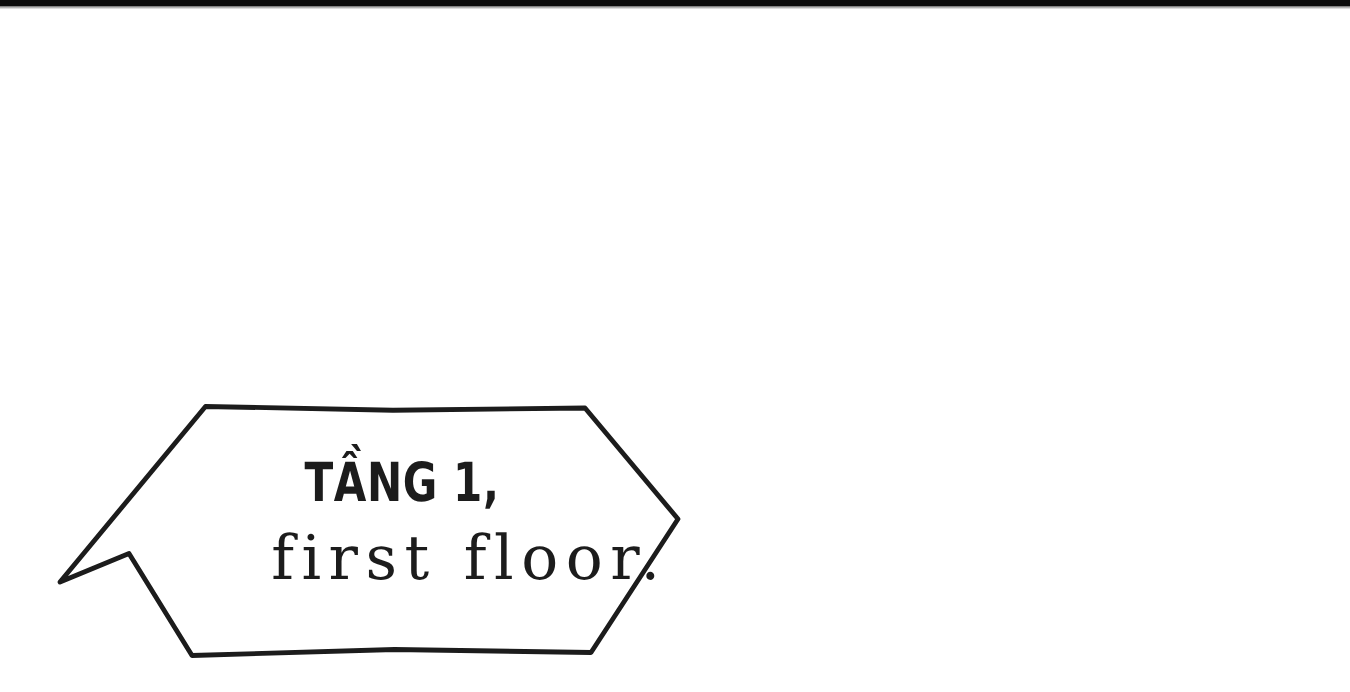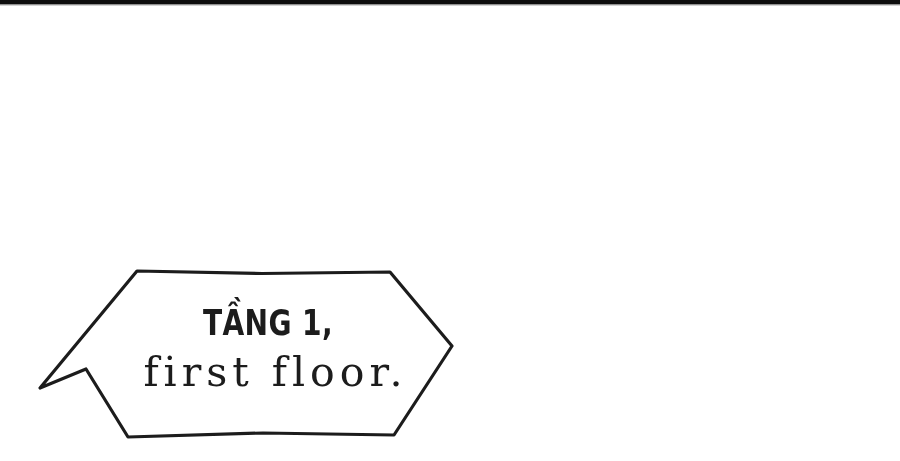--- a/index.html
+++ b/index.html
@@ -55,21 +55,21 @@
     letter-spacing: 0.5px;
     transform: scaleX(0.78);
     transform-origin: center;
     white-space: nowrap;
   }
   .bubble-line-2 {
     position: absolute;
     left: 101px;
     top: 350px;
     width: 344px;
-    text-align: center;
+    text-align: right;
     color: var(--ink);
     font-family: "DejaVu Serif", "Liberation Serif", serif;
     font-weight: 400;
     font-size: 41px;
     line-height: 1.1;
     letter-spacing: 5px;
     padding-left: 5px; 
     white-space: nowrap;
   }
 </style>

